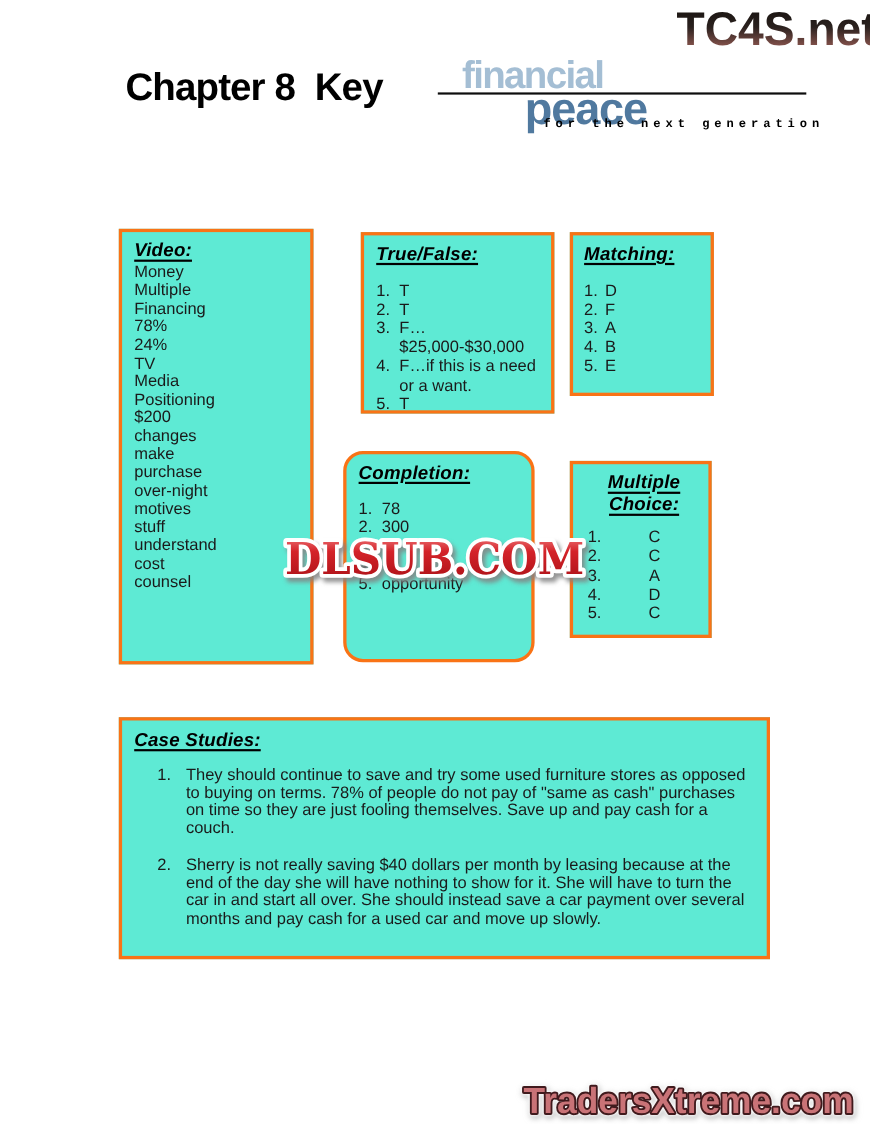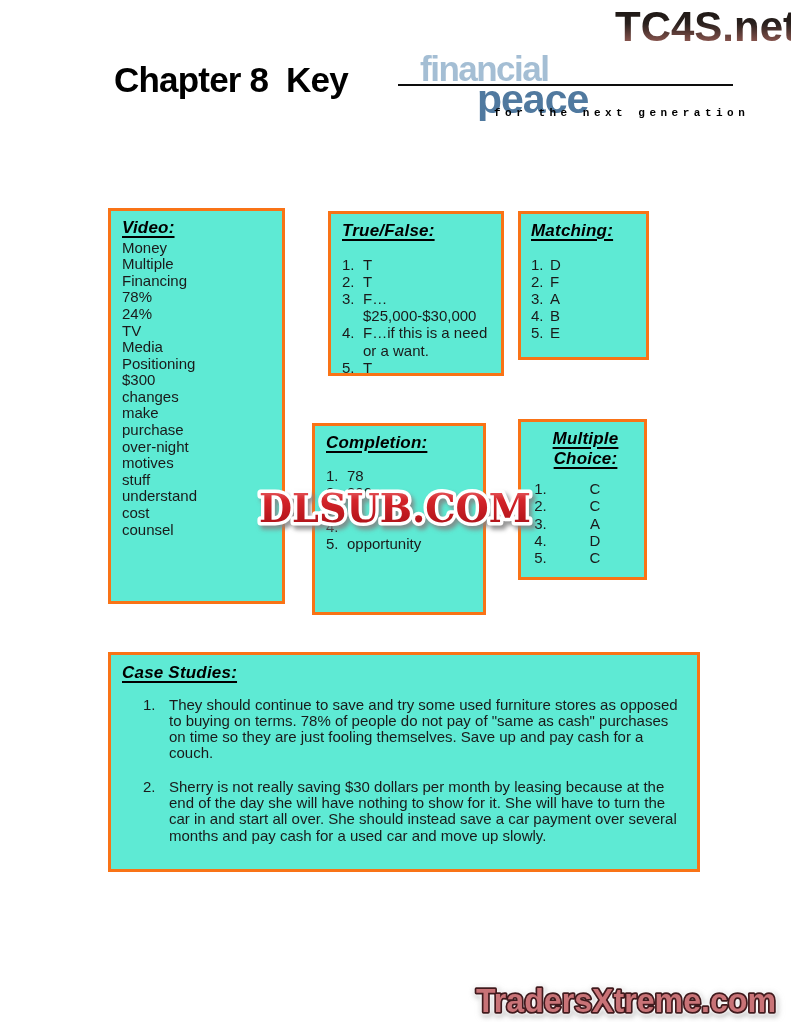--- a/index.html
+++ b/index.html
@@ -32,21 +32,21 @@
   
   .box { position:absolute; border:3px solid #f97316; box-sizing:border-box; background:#5eead4; }
   .box-title {
     font-size:17px; font-weight:bold; font-style:italic; color:#000;
     text-decoration:underline; text-decoration-thickness:2px; text-underline-offset:3px;
     letter-spacing:0.2px; line-height:1.15;
   }
   #video-box   { left:108px; top:208px; width:177px; height:396px; padding:7px 4px 0 11px; }
   #tf-box      { left:328px; top:211px; width:176px; height:165px; padding:7px 2px 0 11px; }
   #match-box   { left:518px; top:211px; width:131px; height:149px; padding:7px 4px 0 10px; }
-  #comp-box    { left:312px; top:423px; width:174px; height:192px; padding:7px 2px 0 11px; }
+  #comp-box    { left:312px; top:410px; width:174px; height:192px; padding:7px 2px 0 11px;border-radius:18px; }
   #mc-box      { left:518px; top:419px; width:129px; height:161px; padding:7px 4px 0 10px;text-align:center; }
   #case-box    { left:108px; top:652px; width:592px; height:220px; padding:8px 10px 0 11px; }
   .plain-list { margin-top:2px; }
   .video-item { font-size:15px; line-height:16.6px; }
   .num-list { margin-top:15px; }
   #comp-box .num-list { margin-top:14px; }
   #mc-box .num-list { margin-top:12px; }
   .num-row { display:flex; font-size:15px; line-height:17.2px; }
   .num-row .num { flex:none; width:21px; }
   #match-box .num-row .num, #mc-box .num-row .num { width:19px; }
@@ -88,21 +88,21 @@
     <div class="box-title">Video:</div>
     <div class="plain-list">
       <div class="video-item">Money</div>
       <div class="video-item">Multiple</div>
       <div class="video-item">Financing</div>
       <div class="video-item">78%</div>
       <div class="video-item">24%</div>
       <div class="video-item">TV</div>
       <div class="video-item">Media</div>
       <div class="video-item">Positioning</div>
-      <div class="video-item">$300</div>
+      <div class="video-item">$200</div>
       <div class="video-item">changes</div>
       <div class="video-item">make</div>
       <div class="video-item">purchase</div>
       <div class="video-item">over-night</div>
       <div class="video-item">motives</div>
       <div class="video-item">stuff</div>
       <div class="video-item">understand</div>
       <div class="video-item">cost</div>
       <div class="video-item">counsel</div>
     </div>
@@ -214,21 +214,21 @@
 
   <div class="box" id="case-box">
     <div class="box-title">Case Studies:</div>
     <div class="case-list">
       <div class="case-row">
         <span class="num">1.</span>
         <span class="txt">They should continue to save and try some used furniture stores as opposed to buying on terms.  78% of people do not pay of "same as cash" purchases on time so they are just fooling themselves.  Save up and pay cash for a couch.</span>
       </div>
       <div class="case-row">
         <span class="num">2.</span>
-        <span class="txt">Sherry is not really saving $30 dollars per month by leasing because at the end of the day she will have nothing to show for it.  She will have to turn the car in and start all over.  She should instead save a car payment over several months and pay cash for a used car and move up slowly.</span>
+        <span class="txt">Sherry is not really saving $40 dollars per month by leasing because at the end of the day she will have nothing to show for it.  She will have to turn the car in and start all over.  She should instead save a car payment over several months and pay cash for a used car and move up slowly.</span>
       </div>
     </div>
   </div>
 
   <svg id="watermark" width="290" height="56">
     <defs>
       <linearGradient id="wmg" x1="0" y1="0" x2="0" y2="1">
         <stop offset="0" stop-color="#f07f82"></stop>
         <stop offset="0.35" stop-color="#d42329"></stop>
         <stop offset="1" stop-color="#a60f15"></stop>

